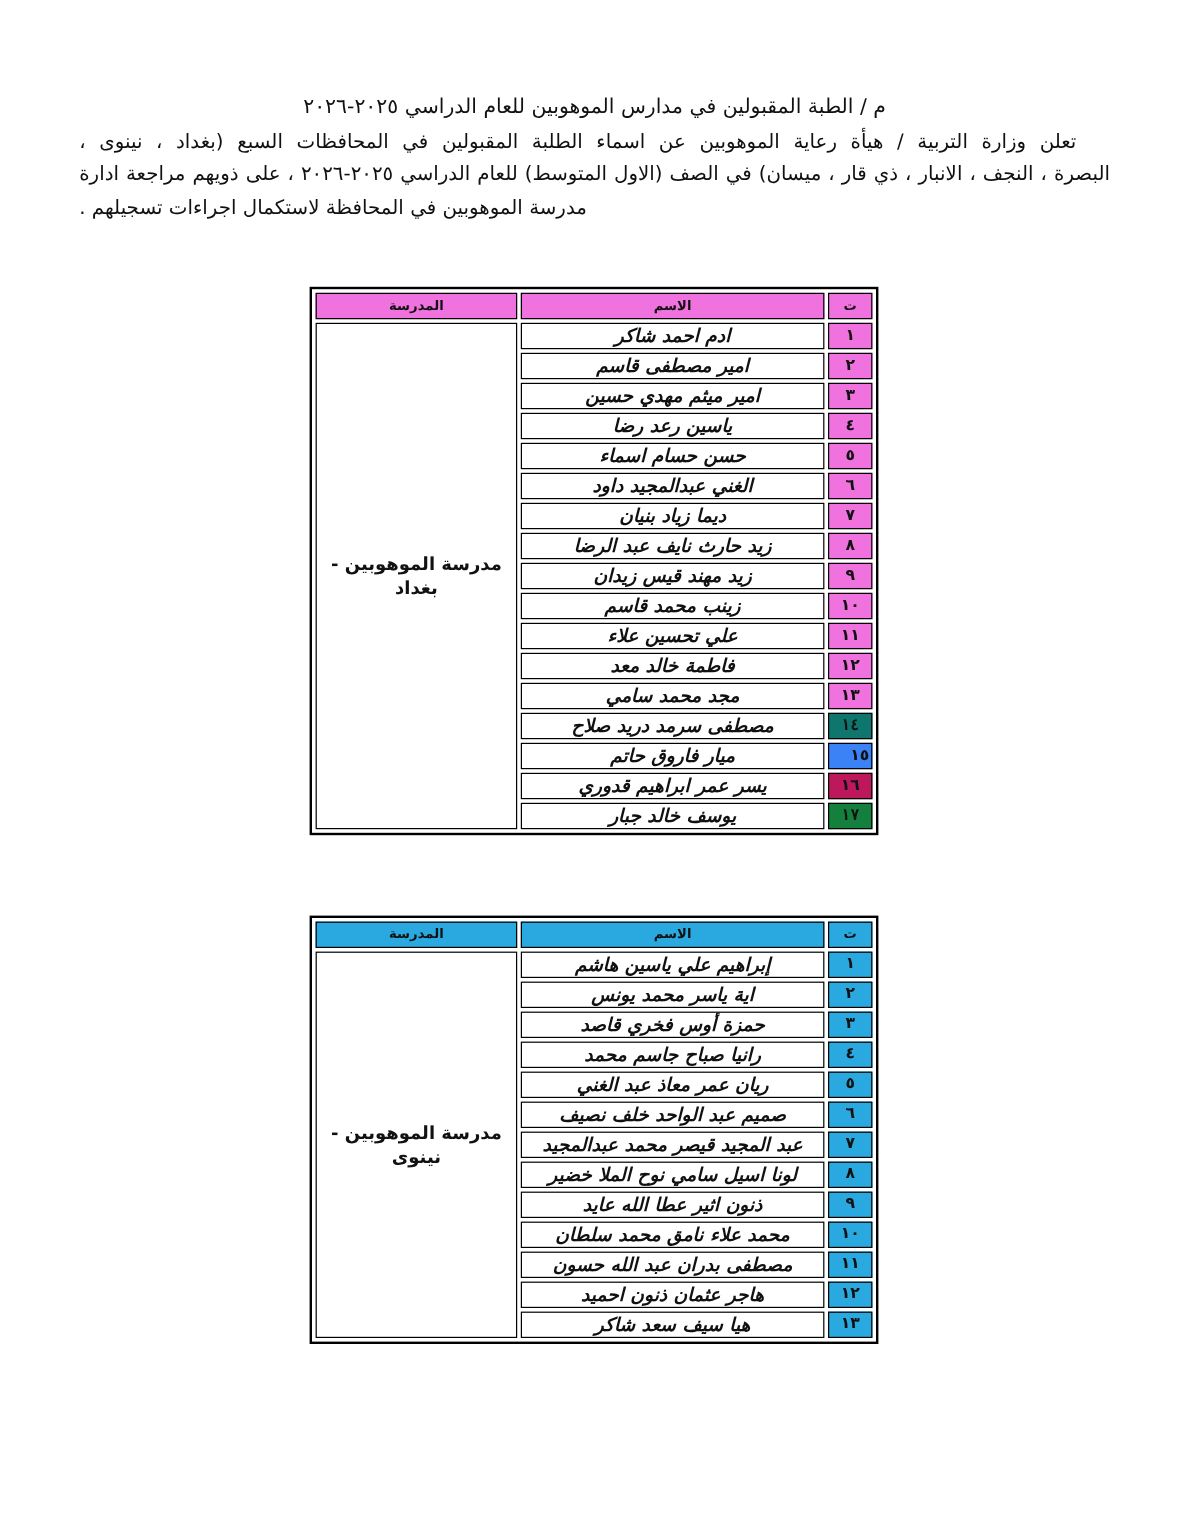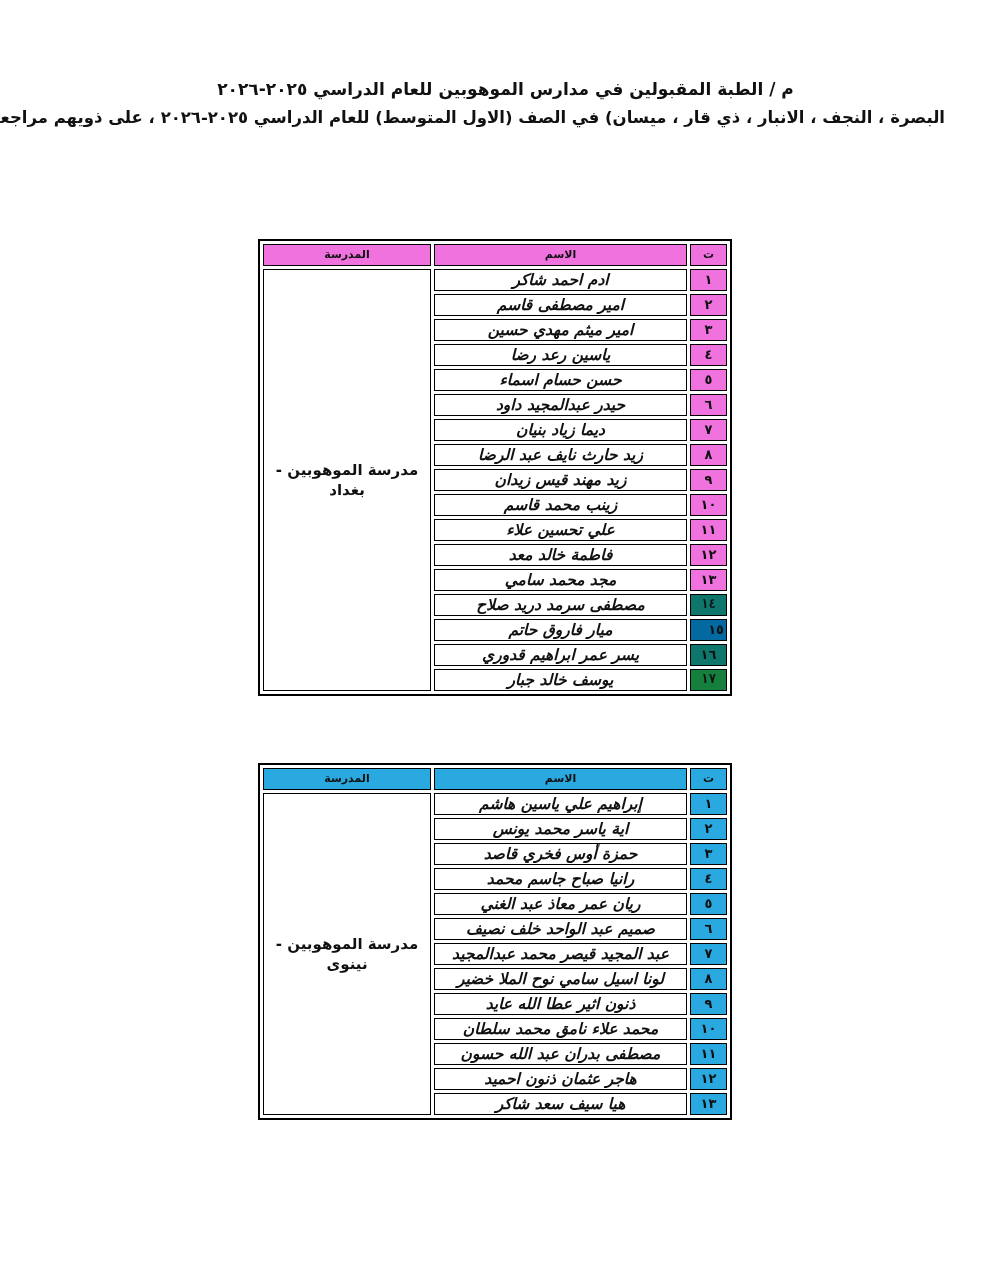--- a/index.html
+++ b/index.html
@@ -10,22 +10,22 @@
     background: #ffffff;
     overflow: hidden;
     font-family: "DejaVu Sans", sans-serif;
     color: #111;
   }
   
   .doc-header {
     position: absolute;
     top: 76px;
     left: 66px;
-    right: 44px;
-    font-weight: bold;
+    right: 64px;
+    font-weight: normal;
     font-size: 16.5px;
     line-height: 27.5px;
     direction: rtl;
   }
   .doc-title {
     text-align: center;
     white-space: nowrap;
     font-size: 17px;
   }
   .body-line {
@@ -68,21 +68,23 @@
   table.roster td.idx    { font-size: 13px; }
   table.roster td.school { font-size: 15px; background: #ffffff; text-align: center; }
 </style>
 </head>
 <body>
 
 <div class="page">
 
   <div class="doc-header">
     <div class="doc-title">م / الطبة المقبولين في مدارس الموهوبين للعام الدراسي ٢٠٢٥-٢٠٢٦</div>
+    <div class="body-line justify indent">تعلن وزارة التربية / هيأة رعاية الموهوبين عن اسماء الطلبة المقبولين في المحافظات السبع (بغداد ، نينوى ،</div>
     <div class="body-line justify">البصرة ، النجف ، الانبار ، ذي قار ، ميسان) في الصف (الاول المتوسط) للعام الدراسي ٢٠٢٥-٢٠٢٦ ، على ذويهم مراجعة ادارة</div>
+    <div class="body-line flush-left">مدرسة الموهوبين في المحافظة لاستكمال اجراءات تسجيلهم .</div>
   </div>
 
   <table class="roster" id="roster-1" dir="rtl">
       <colgroup>
         <col style="width: 37px;">
         <col style="width: 253px;">
         <col style="width: 168px;">
       </colgroup>
       <thead>
         <tr>
@@ -108,21 +110,21 @@
         <tr>
           <td class="idx" style="background: rgb(239, 114, 223);">٤</td>
           <td class="name">ياسين رعد رضا</td>
         </tr>
         <tr>
           <td class="idx" style="background: rgb(239, 114, 223);">٥</td>
           <td class="name">حسن حسام اسماء</td>
         </tr>
         <tr>
           <td class="idx" style="background: rgb(239, 114, 223);">٦</td>
-          <td class="name">حيدر عبدالمجيد داود</td>
+          <td class="name">الغني عبدالمجيد داود</td>
         </tr>
         <tr>
           <td class="idx" style="background: rgb(239, 114, 223);">٧</td>
           <td class="name">ديما زياد بنيان</td>
         </tr>
         <tr>
           <td class="idx" style="background: rgb(239, 114, 223);">٨</td>
           <td class="name">زيد حارث نايف عبد الرضا</td>
         </tr>
         <tr>
@@ -143,25 +145,25 @@
         </tr>
         <tr>
           <td class="idx" style="background: rgb(239, 114, 223);">١٣</td>
           <td class="name">مجد محمد سامي</td>
         </tr>
         <tr>
           <td class="idx" style="background: #0f766e; font-family: Liberation Mono, monospace;">١٤</td>
           <td class="name">مصطفى سرمد دريد صلاح</td>
         </tr>
         <tr>
-          <td class="idx" style="background: #0369a1; padding-left: 20px;">١٥</td>
+          <td class="idx" style="background: #3b82f6; padding-left: 20px;">١٥</td>
           <td class="name">ميار فاروق حاتم</td>
         </tr>
         <tr>
-          <td class="idx" style="background: #0f766e;">١٦</td>
+          <td class="idx" style="background: #be185d;">١٦</td>
           <td class="name">يسر عمر ابراهيم قدوري</td>
         </tr>
         <tr>
           <td class="idx" style="background: #15803d; font-family: Liberation Mono, monospace;">١٧</td>
           <td class="name">يوسف خالد جبار</td>
         </tr>
       </tbody>
     </table>
 
   <table class="roster" id="roster-2" dir="rtl">

